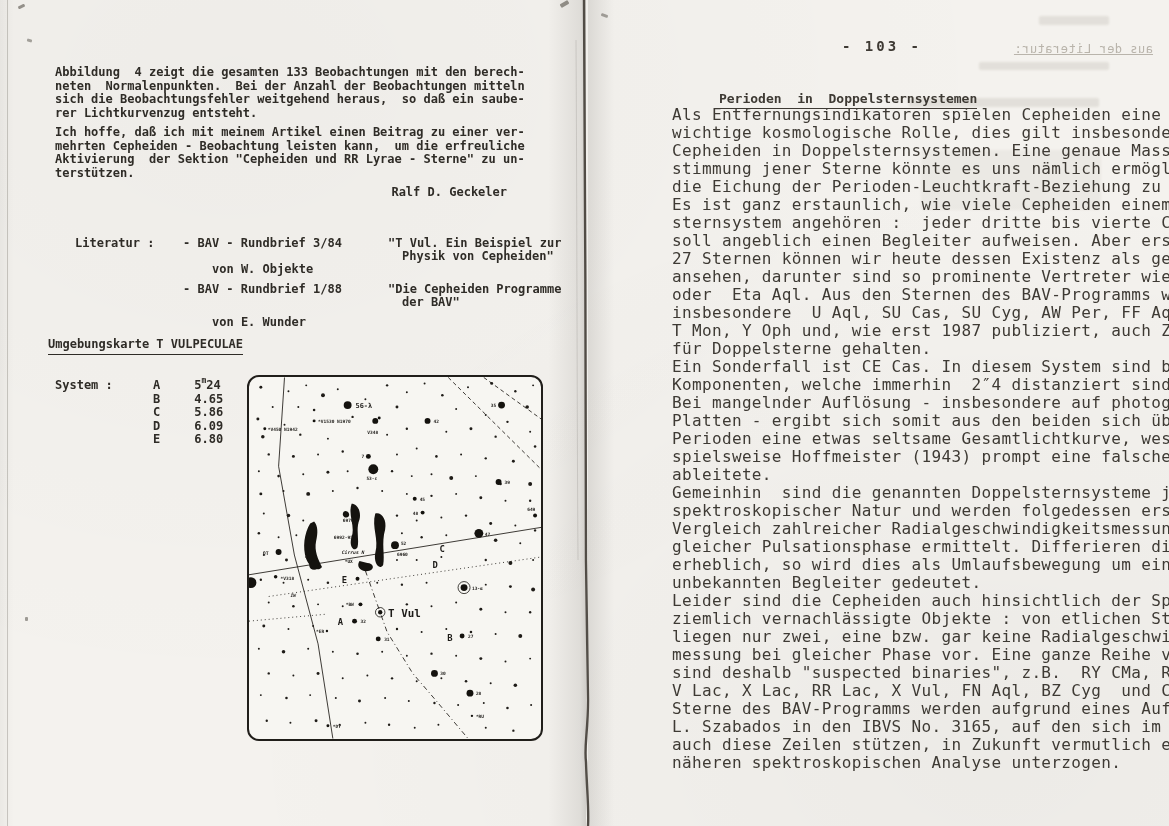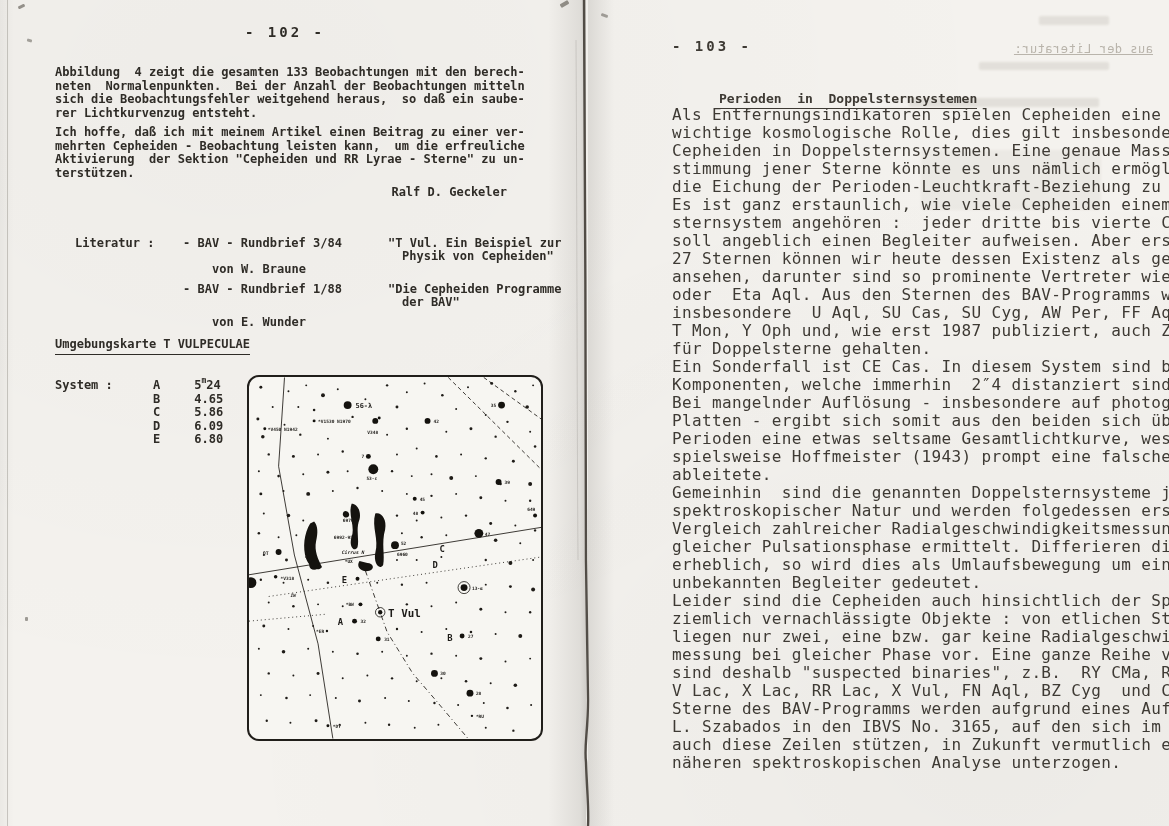--- a/index.html
+++ b/index.html
@@ -61,23 +61,20 @@
 
   <div class="abs edge-line"></div>
   <div class="abs speck" style="left:18px;top:5px;width:7px;height:3px;transform:rotate(-25deg);opacity:.6"></div>
   <div class="abs speck" style="left:27px;top:39px;width:5px;height:3px;transform:rotate(15deg);opacity:.5"></div>
   <div class="abs speck" style="left:25px;top:617px;width:3px;height:4px;opacity:.55"></div>
   <div class="abs speck" style="left:560px;top:2px;width:9px;height:4px;transform:rotate(-30deg);opacity:.6"></div>
   <div class="abs speck" style="left:601px;top:14px;width:7px;height:3px;transform:rotate(20deg);opacity:.5"></div>
 
   <div class="abs ink-l" style="left:0;top:0;width:583px;height:826px;">
 
-    <div class="abs pageno" style="left:55px;top:24px;width:460px;text-align:center;">
-      <span>- 102 -</span>
-    </div>
 
     <pre class="abs body-l" style="left:55px;top:66px;">Abbildung  4 zeigt die gesamten 133 Beobachtungen mit den berech-
 neten  Normalenpunkten.  Bei der Anzahl der Beobachtungen mitteln
 sich die Beobachtungsfehler weitgehend heraus,  so daß ein saube-
 rer Lichtkurvenzug entsteht.</pre>
 
     <pre class="abs body-l" style="left:55px;top:126px;">Ich hoffe, daß ich mit meinem Artikel einen Beitrag zu einer ver-
 mehrten Cepheiden - Beobachtung leisten kann,  um die erfreuliche
 Aktivierung  der Sektion "Cepheiden und RR Lyrae - Sterne" zu un-
 terstützen.</pre>
@@ -85,29 +82,29 @@
     <div class="abs body-l" style="left:55px;top:186px;width:452px;text-align:right;">
       <span>Ralf D. Geckeler</span>
     </div>
 
     <div>
       <span class="abs body-l" style="left:75px;top:237px;">Literatur :</span>
 
       <span class="abs body-l" style="left:183px;top:237px;">- BAV - Rundbrief 3/84</span>
       <span class="abs body-l" style="left:388px;top:237px;">"T Vul. Ein Beispiel zur</span>
       <span class="abs body-l" style="left:402px;top:250px;">Physik von Cepheiden"</span>
-      <span class="abs body-l" style="left:212px;top:263px;">von W. Braune</span>
+      <span class="abs body-l" style="left:212px;top:263px;">von W. Objekte</span>
 
       <span class="abs body-l" style="left:183px;top:283px;">- BAV - Rundbrief 1/88</span>
       <span class="abs body-l" style="left:388px;top:283px;">"Die Cepheiden Programme</span>
       <span class="abs body-l" style="left:402px;top:296px;">der BAV"</span>
       <span class="abs body-l" style="left:212px;top:316px;">von E. Wunder</span>
     </div>
 
-    <div class="abs body-l" style="left:55px;top:338px;">
+    <div class="abs body-l" style="left:48px;top:338px;">
       <span class="heading-ul">Umgebungskarte T VULPECULAE</span>
     </div>
 
     <span class="abs body-l" style="left:55px;top:379px;">System :</span>
     <div class="abs ink-l" style="left:153px;top:379px;">
         <div class="seq-row">
           <span>A</span>
           <span class="mag">5<sup>m</sup>24</span>
         </div>
         <div class="seq-row">
@@ -397,21 +394,21 @@
   <div class="abs ink-r" style="left:591px;top:0;width:578px;height:826px;">
 
     <div class="abs ghost" style="left:352px;top:42px;width:210px;text-align:left;">
       <u>aus der Literatur:</u>
     </div>
     <div class="abs ghost-bar" style="left:318px;top:98px;width:190px;height:9px;"></div>
     <div class="abs ghost-bar" style="left:388px;top:62px;width:130px;height:8px;"></div>
     <div class="abs ghost-bar" style="left:448px;top:16px;width:70px;height:9px;"></div>
     <div class="abs ghost-bar" style="left:330px;top:150px;width:180px;height:60px;opacity:.5;"></div>
 
-    <div class="abs pageno" style="left:81px;top:38px;width:420px;font-weight:bold;">
+    <div class="abs pageno" style="left:81px;top:38px;width:420px;text-align:center;font-weight:bold;">
       <span>- 103 -</span>
     </div>
 
     <div class="abs" style="left:81px;top:76px;font-size:13px;font-weight:bold;white-space:pre;">
       <span class="heading-ul">Perioden  in  Doppelsternsystemen</span>
     </div>
 
     <pre class="abs body-r" style="left:81px;top:106px;">Als Entfernungsindikatoren spielen Cepheiden eine äußerst
 wichtige kosmologische Rolle, dies gilt insbesondere für
 Cepheiden in Doppelsternsystemen. Eine genaue Massenbe-

